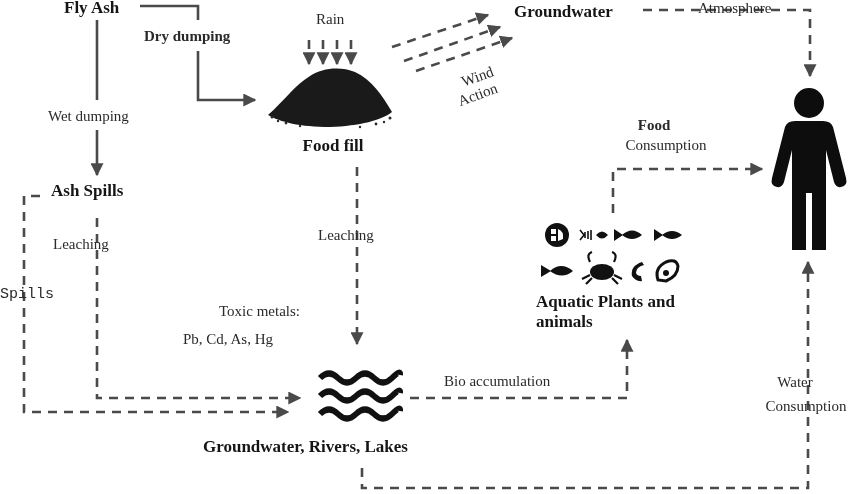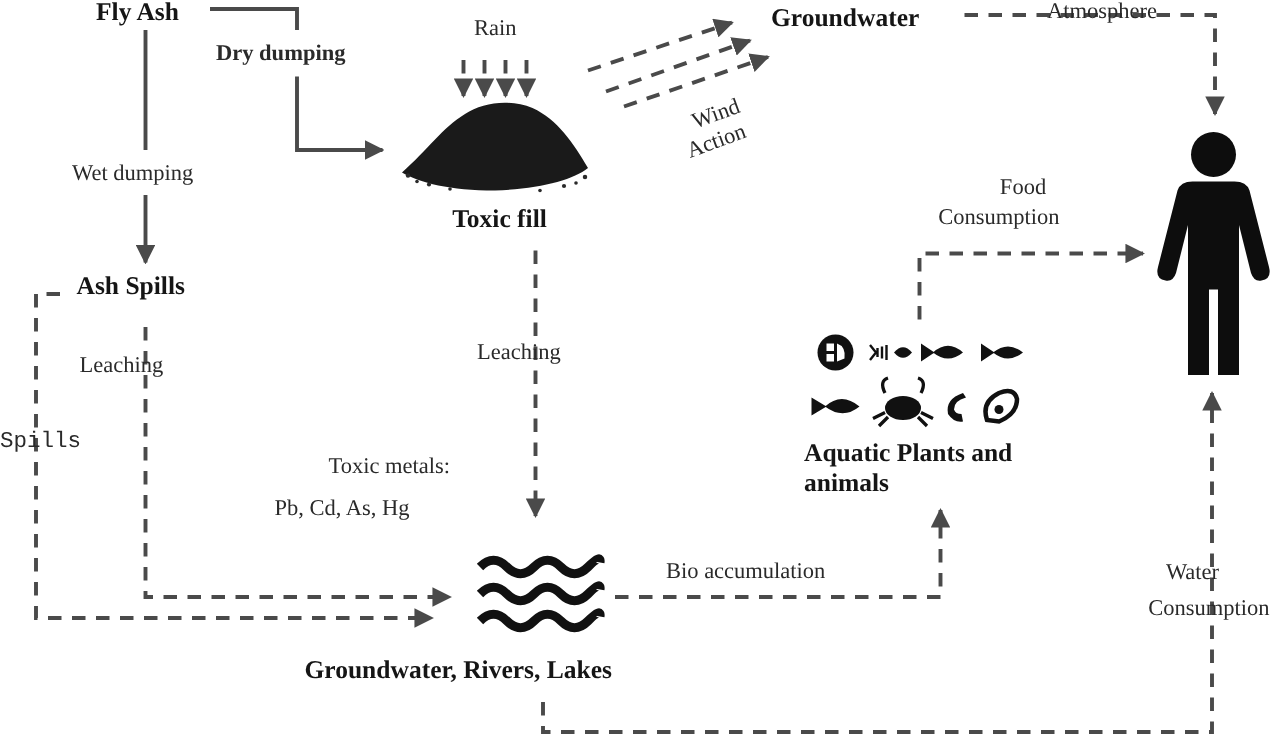--- a/index.html
+++ b/index.html
@@ -103,36 +103,36 @@
       <path d="M642,262 q-12,4 -10,14 q4,6 10,5 l-1,-5 q-4,0 -5,-3 q0,-6 8,-8z"></path>
     </g>
     <g>
       <path d="M658,280 q-4,-12 8,-18 q10,-4 12,4 q0,10 -12,15z" fill="none" stroke="#111" stroke-width="3"></path>
       <circle cx="666" cy="273" r="3"></circle>
     </g>
   </g>
 </svg>
 
 <div class="node" style="left:64px;top:-2px;">Fly Ash</div>
-<div class="node center" style="left:333px;top:136px;">Toxic fill</div>
+<div class="node center" style="left:333px;top:136px;">Food fill</div>
 <div class="node" style="left:514px;top:2px;">Groundwater</div>
 <div class="node" style="left:51px;top:181px;">Ash Spills</div>
 <div class="node" style="left:203px;top:437px;">Groundwater, Rivers, Lakes</div>
 <div class="node" style="left:536px;top:292px;">Aquatic Plants and</div>
 <div class="node" style="left:536px;top:312px;">animals</div>
 
 <div class="lbl" style="left:144px;top:27px;font-weight:bold;">Dry dumping</div>
 <div class="lbl" style="left:48px;top:107px;">Wet dumping</div>
 <div class="lbl" style="left:316px;top:10px;">Rain</div>
 <div class="lbl" style="left:450px;top:78px;transform:rotate(-20deg);transform-origin:left top;line-height:1.15;">
   <div style="padding-left:10px;">Wind</div>
   <div>Action</div>
 </div>
 <div class="lbl" style="left:698px;top:-1px;">Atmosphere</div>
-<div class="lbl center" style="left:682px;top:116px;">Food</div>
+<div class="lbl center" style="left:654px;top:116px;font-weight:bold;">Food</div>
 <div class="lbl center" style="left:666px;top:136px;">Consumption</div>
 <div class="lbl" style="left:53px;top:235px;">Leaching</div>
 <div class="lbl" style="left:318px;top:226px;">Leaching</div>
 <div class="lbl" style="left:0px;top:286px;font-family:Liberation Mono, monospace;">Spills</div>
 <div class="lbl" style="left:183px;top:302px;margin-left:36px;">Toxic metals:</div>
 <div class="lbl" style="left:183px;top:330px;font-family:Liberation Serif, serif;">Pb, Cd, As, Hg</div>
 <div class="lbl" style="left:444px;top:372px;">Bio accumulation</div>
 <div class="lbl center" style="left:795px;top:373px;">Water</div>
 <div class="lbl center" style="left:806px;top:397px;">Consumption</div>
 

